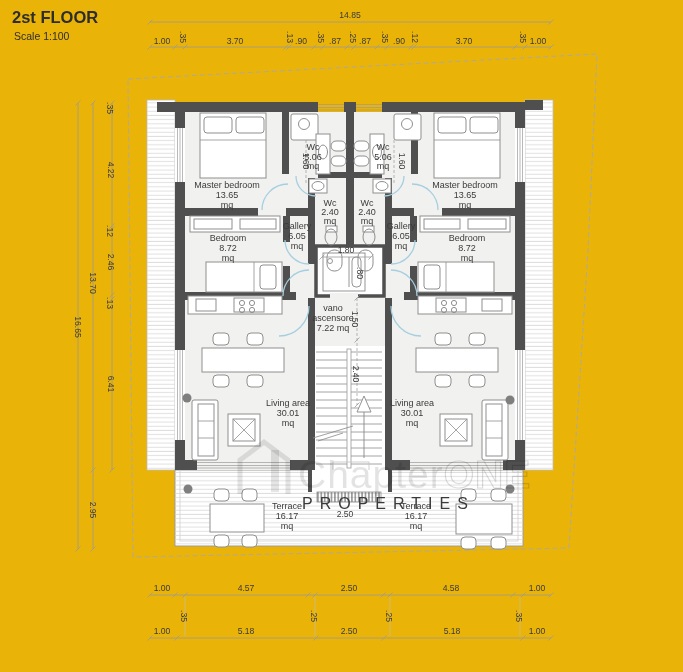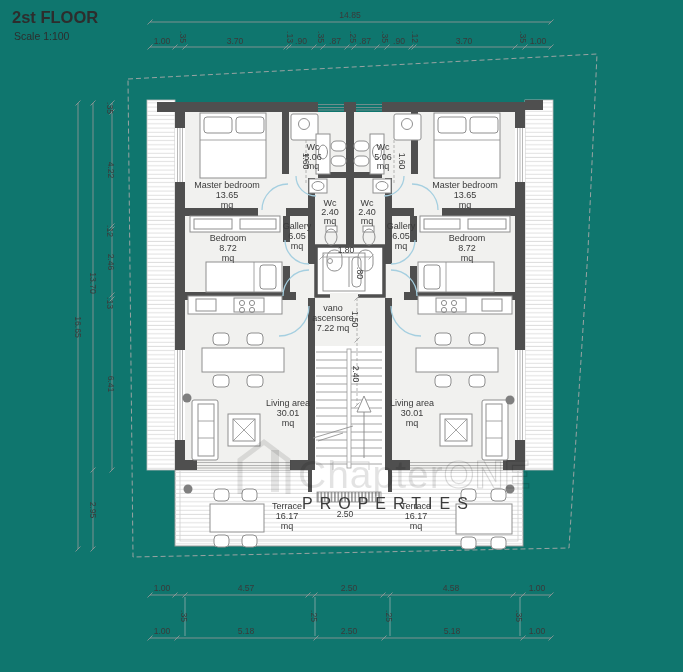--- a/index.html
+++ b/index.html
@@ -1,16 +1,16 @@
 <!DOCTYPE html>
 <html><head>
 <meta charset="utf-8">
 <style>
   html,body{margin:0;padding:0;background:#ffffff;}
-  .canvas{position:relative;width:683px;height:672px;background:#0f766e;overflow:hidden;
+  .canvas{position:relative;width:683px;height:672px;background:#eab308;overflow:hidden;
           font-family:"Liberation Sans", sans-serif;}
   svg{position:absolute;left:0;top:0;}
   text{font-family:"Liberation Sans", sans-serif;fill:#3a3a3a;}
   .dim{font-size:8.6px;}
   .room{font-size:9px;}
   .ttl{font-size:16.5px;font-weight:700;fill:#2d2d2d;}
   .scl{font-size:10.5px;fill:#2d2d2d;}
   .wm-big{font-size:39px;letter-spacing:1px;}
   .wm-sub{font-size:16px;letter-spacing:7px;}
 </style>

